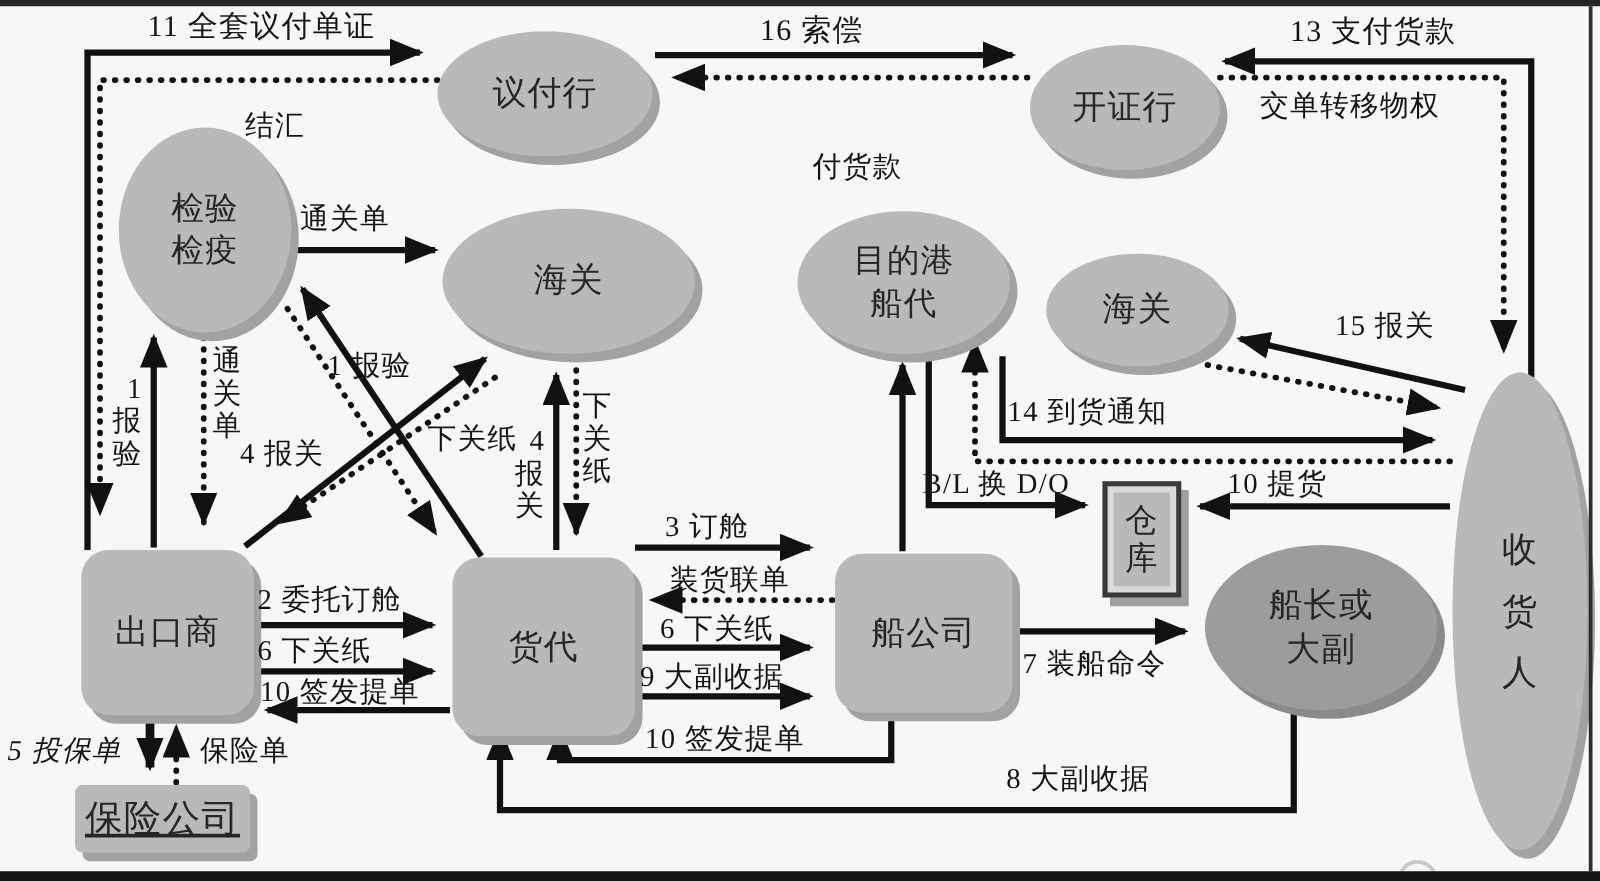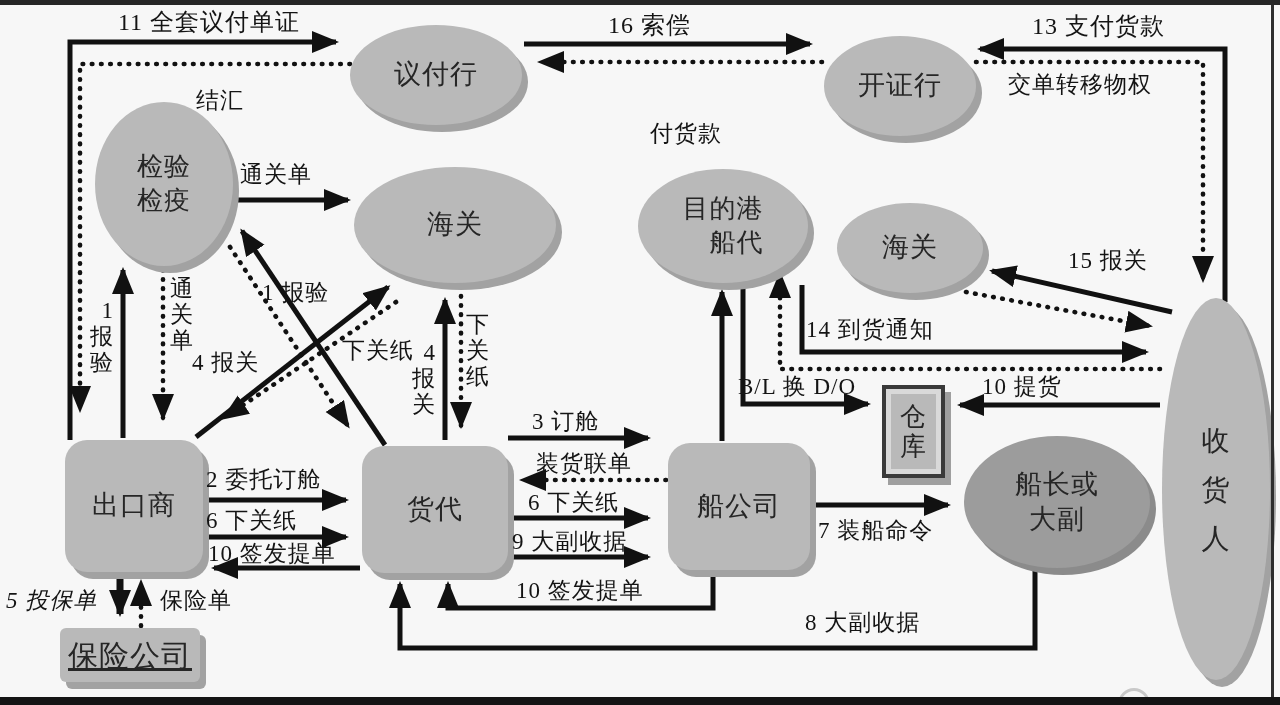--- a/index.html
+++ b/index.html
@@ -82,30 +82,30 @@
       <path d="M1160,369 L780,369 L780,274" marker-end="url(#ma)"></path>
       <path d="M966,292 L1150,326" marker-end="url(#ma)"></path>
     </g>
   </svg>
 
   <div class="node ell" style="left:350px;top:25px;width:172px;height:100px;">议付行</div>
   <div class="node ell" style="left:824px;top:36px;width:152px;height:100px;">开证行</div>
   <div class="node ell" style="left:95px;top:102px;width:138px;height:164px;font-size:26px;">检验
 检疫</div>
   <div class="node ell" style="left:354px;top:167px;width:202px;height:116px;">海关</div>
-  <div class="node ell" style="left:638px;top:169px;width:170px;height:114px;font-size:26px;text-align:right;">目的港
+  <div class="node ell" style="left:638px;top:169px;width:170px;height:114px;font-size:26px;">目的港
 船代</div>
   <div class="node ell" style="left:837px;top:203px;width:146px;height:90px;">海关</div>
   <div class="node ell consignee" style="left:1162px;top:298px;width:108px;height:382px;">收
 货
 人</div>
   <div class="node ell dark" style="left:964px;top:436px;width:186px;height:132px;">船长或
 大副</div>
   <div class="node rrect" style="left:65px;top:440px;width:138px;height:132px;">出口商</div>
-  <div class="node rrect" style="left:362px;top:446px;width:146px;height:127px;text-align:right;">货代</div>
+  <div class="node rrect" style="left:362px;top:446px;width:146px;height:143px;text-align:right;">货代</div>
   <div class="node rrect" style="left:668px;top:443px;width:142px;height:127px;">船公司</div>
   <div class="node warehouse" style="left:882px;top:385px;width:55px;height:85px;">仓
 库</div>
   <div class="node plain" style="left:60px;top:628px;width:140px;height:54px;font-size:30px;text-decoration:underline;">保险公司</div>
 
   <div class="elabel" style="left:118px;top:9px;font-size:24px;">11 全套议付单证</div>
   <div class="elabel" style="left:196px;top:88px;">结汇</div>
   <div class="elabel" style="left:608px;top:12px;font-size:24px;">16 索偿</div>
   <div class="elabel" style="left:650px;top:74px;margin-top:47px;">付货款</div>
   <div class="elabel" style="left:1032px;top:13px;font-size:24px;">13 支付货款</div>

